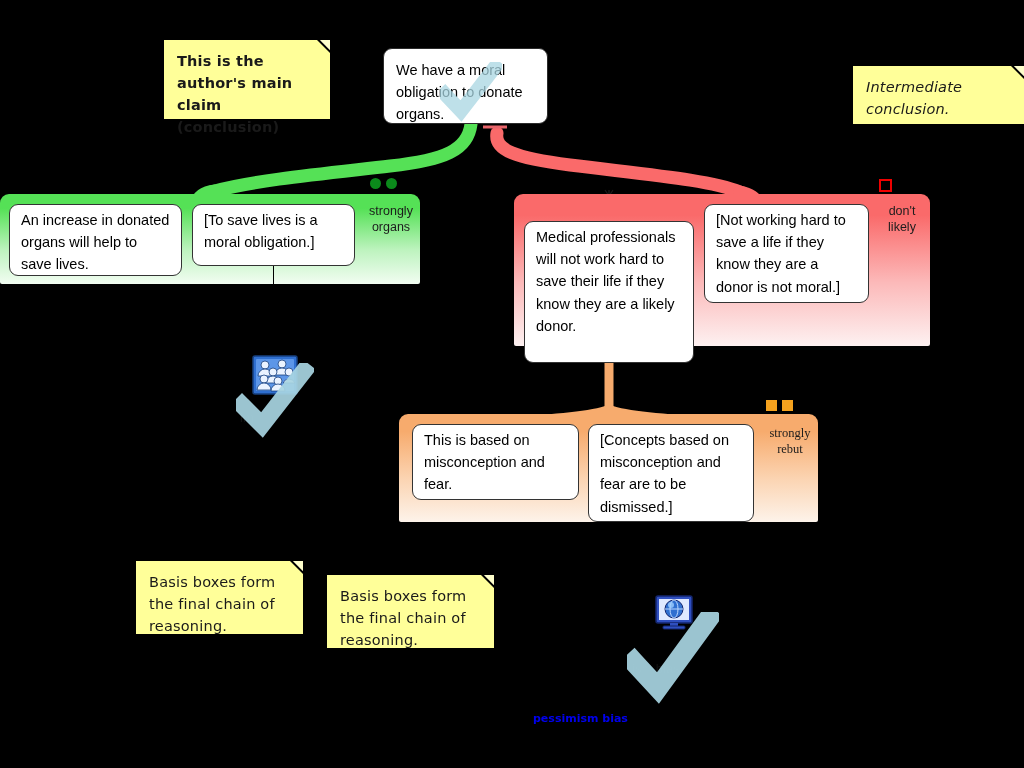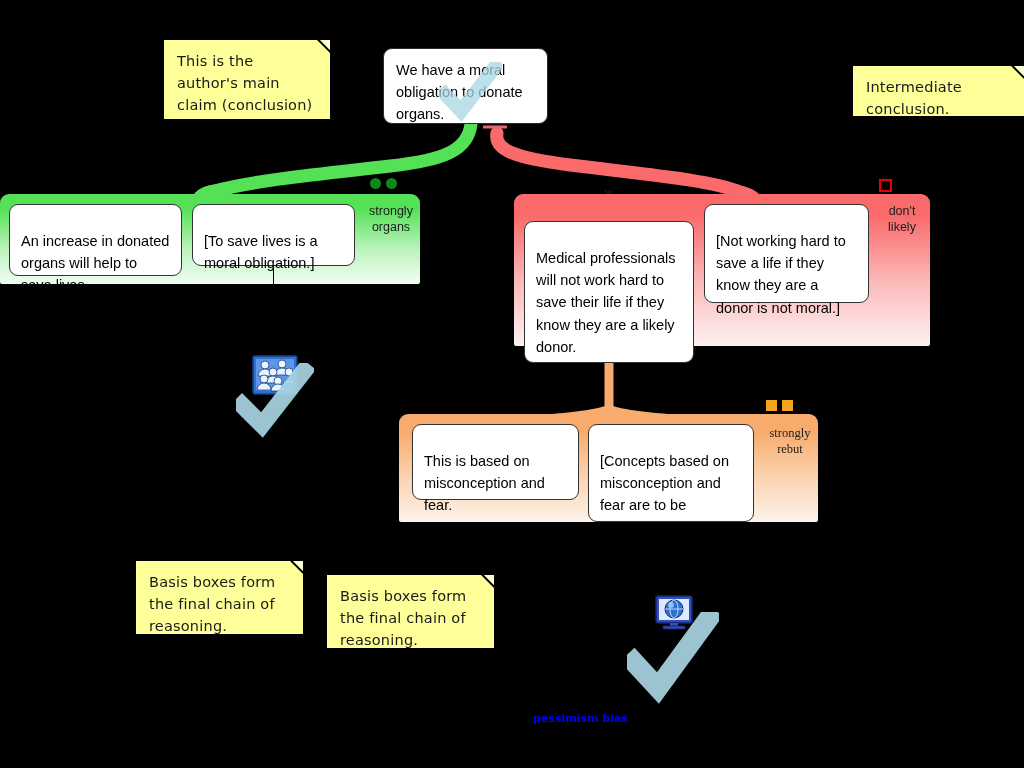--- a/index.html
+++ b/index.html
@@ -60,21 +60,21 @@
     background: linear-gradient(to bottom, #f7ab6d 0%, #f7ab6d 16%, #fbd4b2 60%, #fdf3ea 100%);
   }
 
   
   .basis {
     position: absolute;
     background: #ffffff;
     border: 1px solid #333333;
     border-radius: 9px;
     box-sizing: border-box;
-    padding: 25px 11px 7px 11px;
+    padding: 4px 11px 7px 11px;
     font-size: 14.5px;
     line-height: 1.53;
     color: #000000;
   }
 
   
   .stub {
     position: absolute;
     width: 1px;
     background: #000000;
@@ -241,26 +241,26 @@
   <div class="basis" style="left:412px; top:424px; width:167px; height:76px;">
     <span>This is based on misconception and fear.</span>
   </div>
 
   <div class="basis" style="left:588px; top:424px; width:166px; height:98px;">
     <span>[Concepts based on misconception and fear are to be dismissed.]</span>
   </div>
 
   <div class="rel-label" style="left:762px; top:425px; width:56px;font-family:Liberation Serif, serif;">strongly rebut</div>
 
-  <div class="sticky" style="left:164px; top:40px; width:166px; height:79px;">
+  <div class="sticky" style="left:164px; top:40px; width:166px; height:79px;font-weight:bold;">
     <div class="fold"></div>
     <span>This is the author's main claim (conclusion)</span>
   </div>
 
-  <div class="sticky" style="left:853px; top:66px; width:171px; height:50px;">
+  <div class="sticky" style="left:853px; top:66px; width:171px; height:58px;font-style:italic;">
     <div class="fold"></div>
     <span>Intermediate conclusion.</span>
   </div>
 
   <div class="sticky" style="left:136px; top:561px; width:167px; height:73px;">
     <div class="fold"></div>
     <span>Basis boxes form the final chain of reasoning.</span>
   </div>
 
   <div class="sticky" style="left:327px; top:575px; width:167px; height:73px;">

